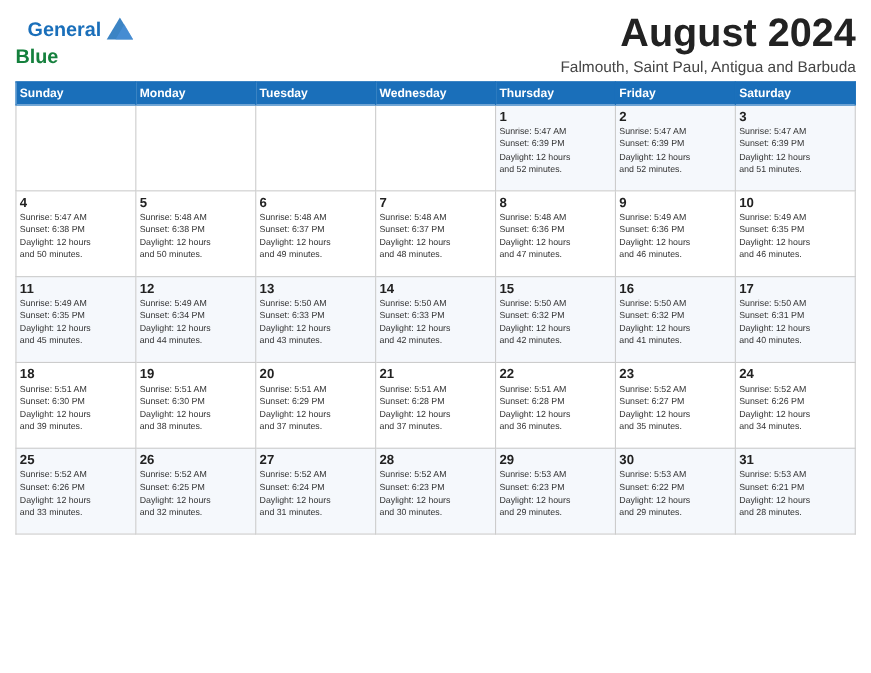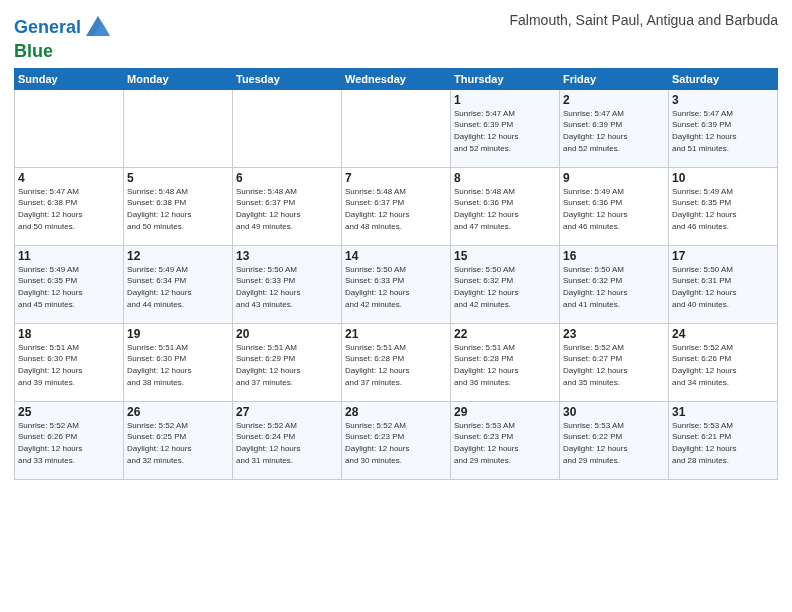--- a/index.html
+++ b/index.html
@@ -98,31 +98,32 @@
       background: #fff !important;
     }
   </style>
 </head>
 <body>
 
 <div class="page">
   <div class="header">
     <div class="logo">
       <div>
-        <div style="display:flex;align-items:center;">
+        <div style="display:flex;align-items:center;margin-left:11px;">
           <span class="logo-text"><span>General</span></span>
           <svg class="logo-icon" viewBox="0 0 28 28">
             <polygon points="14,2 26,22 2,22" fill="#1a6fba" opacity="0.85"></polygon>
             <polygon points="18,8 26,22 10,22" fill="#4a90d9" opacity="0.7"></polygon>
           </svg>
         </div>
         <span class="logo-text" style="color:#15803d;">Blue</span>
       </div>
     </div>
     <div class="title-block">
+      <div class="month-year">August 2024</div>
       <div class="location">Falmouth, Saint Paul, Antigua and Barbuda</div>
     </div>
   </div>
 
   <table>
     <thead>
       <tr id="thead-row">
       <th>Sunday</th>
           <th>Monday</th>
           <th>Tuesday</th>

